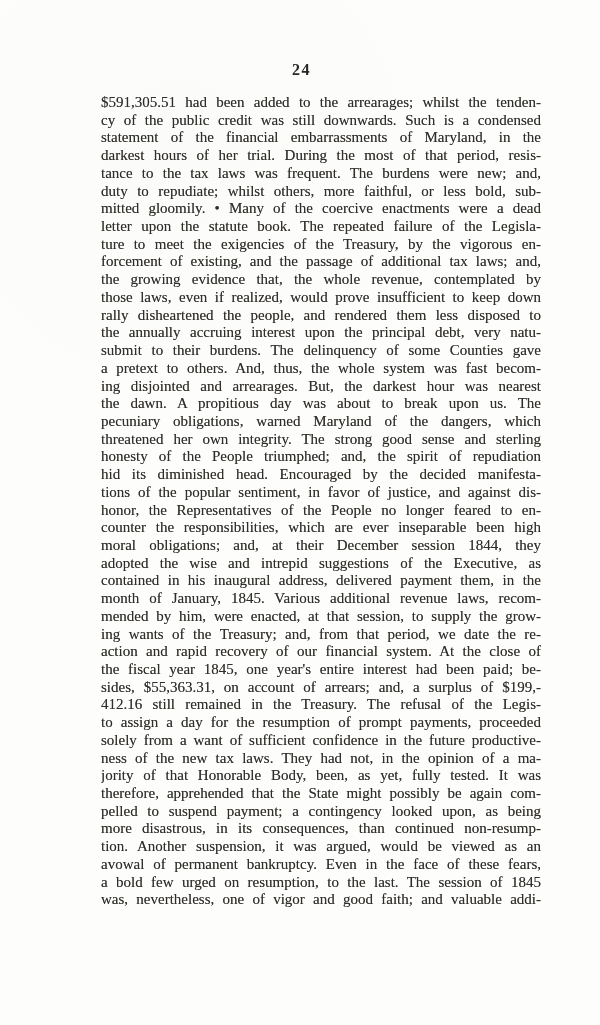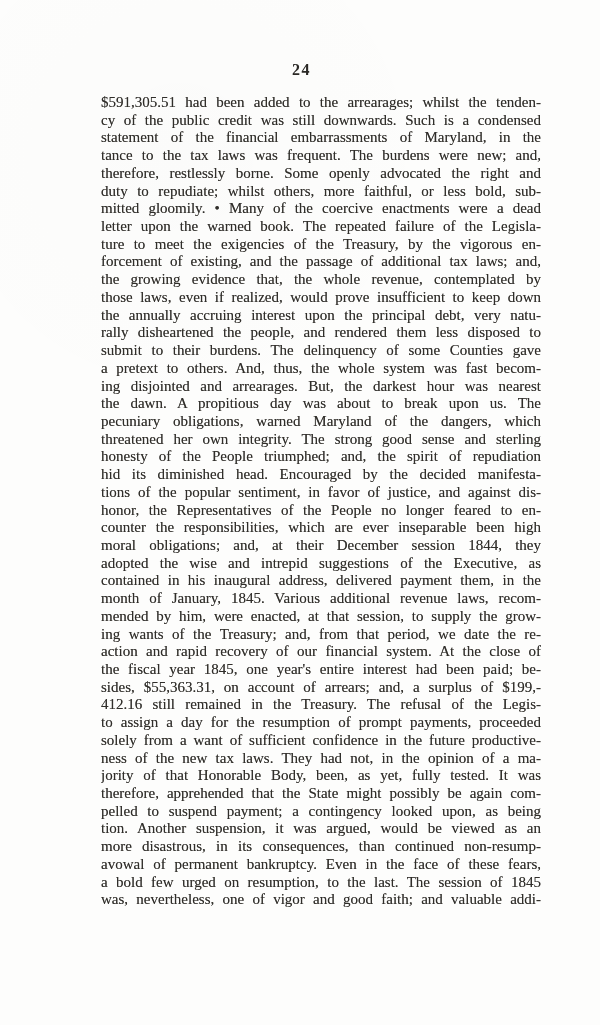--- a/index.html
+++ b/index.html
@@ -54,31 +54,31 @@
 </style>
 </head>
 <body>
 
 <div class="page">
   <div class="folio">24</div>
   <div class="text-block">
       <div class="line">$591,305.51 had been added to the arrearages; whilst the tenden-</div>
       <div class="line">cy of the public credit was still downwards.  Such is a condensed</div>
       <div class="line">statement of the financial embarrassments of Maryland, in the</div>
+      <div class="line">darkest hours of her trial.  During the most of that period, resis-</div>
       <div class="line">tance to the tax laws was frequent.  The burdens were new; and,</div>
-      <div class="line">therefore, restlessly borne.  Some openly advocated the right and</div>
       <div class="line">duty to repudiate; whilst others, more faithful, or less bold, sub-</div>
       <div class="line">mitted gloomily. • Many of the coercive enactments were a dead</div>
-      <div class="line">letter upon the warned book.  The repeated failure of the Legisla-</div>
+      <div class="line">letter upon the statute book.  The repeated failure of the Legisla-</div>
       <div class="line">ture to meet the exigencies of the Treasury, by the vigorous en-</div>
       <div class="line">forcement of existing, and the passage of additional tax laws; and,</div>
       <div class="line">the growing evidence that, the whole revenue, contemplated by</div>
       <div class="line">those laws, even if realized, would prove insufficient to keep down</div>
+      <div class="line">rally disheartened the people, and rendered them less disposed to</div>
       <div class="line">the annually accruing interest upon the principal debt, very natu-</div>
-      <div class="line">rally disheartened the people, and rendered them less disposed to</div>
       <div class="line">submit to their burdens.  The delinquency of some Counties gave</div>
       <div class="line">a pretext to others.  And, thus, the whole system was fast becom-</div>
       <div class="line">ing disjointed and arrearages.  But, the darkest hour was nearest</div>
       <div class="line">the dawn.  A propitious day was about to break upon us.  The</div>
       <div class="line">pecuniary obligations, warned Maryland of the dangers, which</div>
       <div class="line">threatened her own integrity.  The strong good sense and sterling</div>
       <div class="line">honesty of the People triumphed; and, the spirit of repudiation</div>
       <div class="line">hid its diminished head.  Encouraged by the decided manifesta-</div>
       <div class="line">tions of the popular sentiment, in favor of justice, and against dis-</div>
       <div class="line">honor, the Representatives of the People no longer feared to en-</div>
@@ -92,19 +92,19 @@
       <div class="line">action and rapid recovery of our financial system.  At the close of</div>
       <div class="line">the fiscal year 1845, one year's entire interest had been paid; be-</div>
       <div class="line">sides, $55,363.31, on account of arrears; and, a surplus of $199,-</div>
       <div class="line">412.16 still remained in the Treasury.  The refusal of the Legis-</div>
       <div class="line">to assign a day for the resumption of prompt payments, proceeded</div>
       <div class="line">solely from a want of sufficient confidence in the future productive-</div>
       <div class="line">ness of the new tax laws.  They had not, in the opinion of a ma-</div>
       <div class="line">jority of that Honorable Body, been, as yet, fully tested.  It was</div>
       <div class="line">therefore, apprehended that the State might possibly be again com-</div>
       <div class="line">pelled to suspend payment; a contingency looked upon, as being</div>
+      <div class="line">more disastrous, in its consequences, than continued non-resump-</div>
       <div class="line">tion.  Another suspension, it was argued, would be viewed as an</div>
-      <div class="line">more disastrous, in its consequences, than continued non-resump-</div>
       <div class="line">avowal of permanent bankruptcy.  Even in the face of these fears,</div>
       <div class="line">a bold few urged on resumption, to the last.  The session of 1845</div>
       <div class="line">was, nevertheless, one of vigor and good faith; and valuable addi-</div>
     </div>
 </div>
 
 </body></html>

